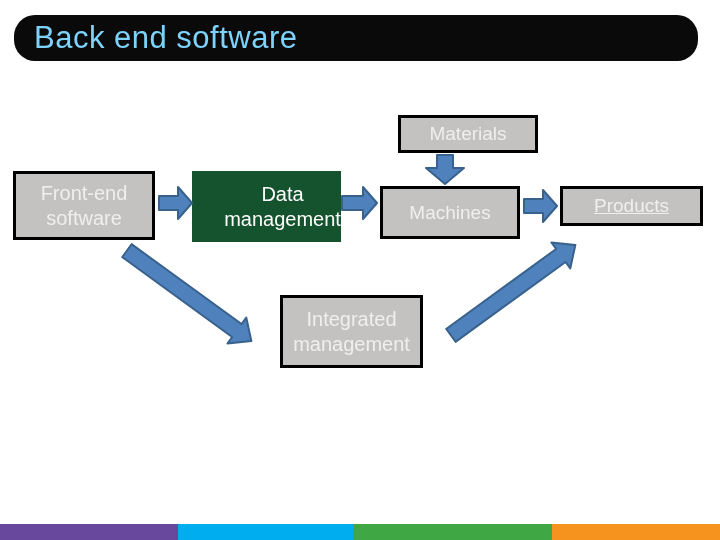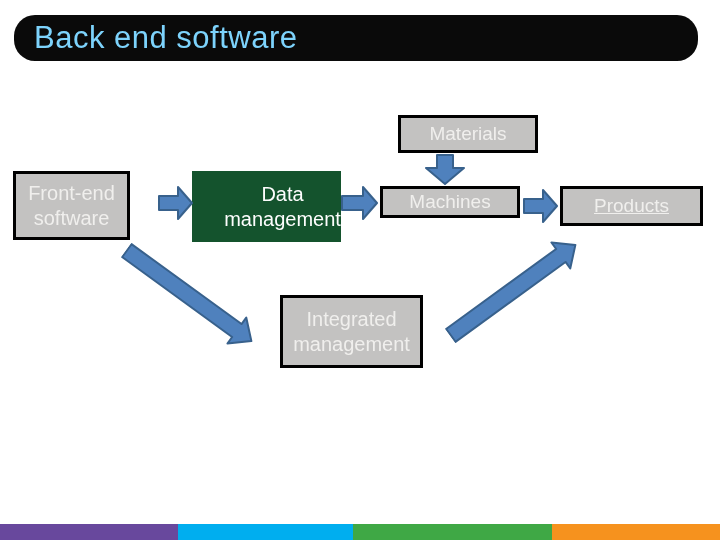--- a/index.html
+++ b/index.html
@@ -39,23 +39,23 @@
 
   
   .node {
     position:absolute; display:flex; align-items:center; justify-content:center;
     text-align:center; line-height:1.25; padding:0 3px;
   }
   .node.gray  { background:#c3c2c1; border:3px solid #000000; color:#f0efed; }
   .node.black { background:#14532d; color:#fdfdfd;padding-left:35px; }
 
   .node-materials   { left:380px; top:115px; width:140px; height:38px; font-size:19px;margin-left:18px; }
-  .node-front-end   { left:13px;  top:171px; width:117px; height:69px; font-size:20px; }
+  .node-front-end   { left:13px;  top:171px; width:142px; height:69px; font-size:20px; }
   .node-data-mgmt   { left:192px; top:171px; width:149px; height:71px; font-size:20px; }
-  .node-machines    { left:380px; top:186px; width:140px; height:32px; font-size:19px; }
+  .node-machines    { left:380px; top:186px; width:140px; height:53px; font-size:19px; }
   .node-products    { left:560px; top:186px; width:143px; height:40px; font-size:19px;text-decoration:underline; }
   .node-integrated  { left:280px; top:295px; width:143px; height:73px; font-size:20px; }
 
   
   .arrow { position:absolute; }
   .arrow-a1   { left:158px; top:185px; }
   .arrow-a2   { left:341px; top:185px; }
   .arrow-a3   { left:523px; top:188px; }
   .arrow-down { left:425px; top:154px; }
   .arrow-diag1 { left:126px; top:232px; transform:rotate(36deg);  transform-origin:0 50%; }

